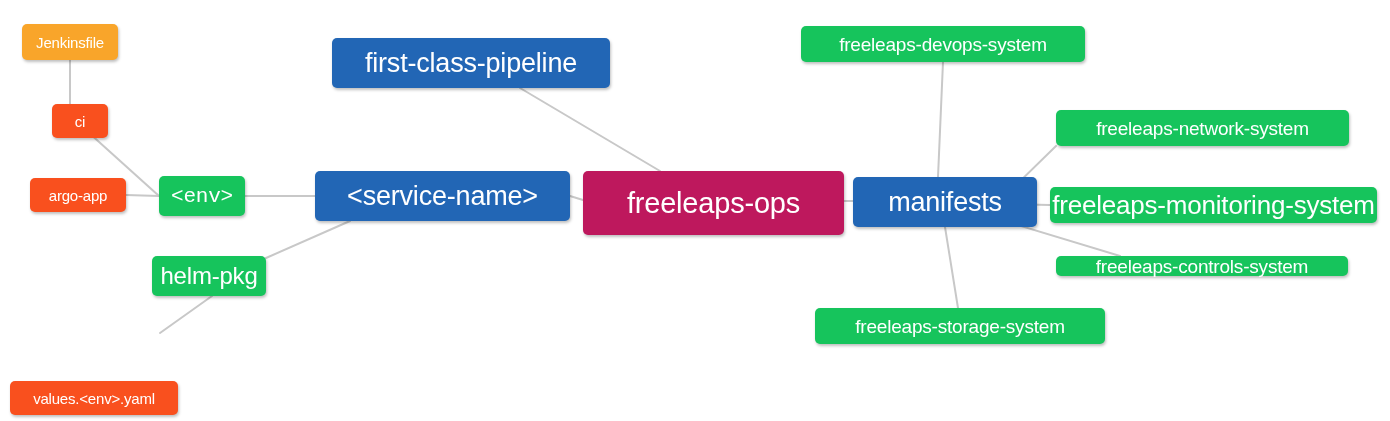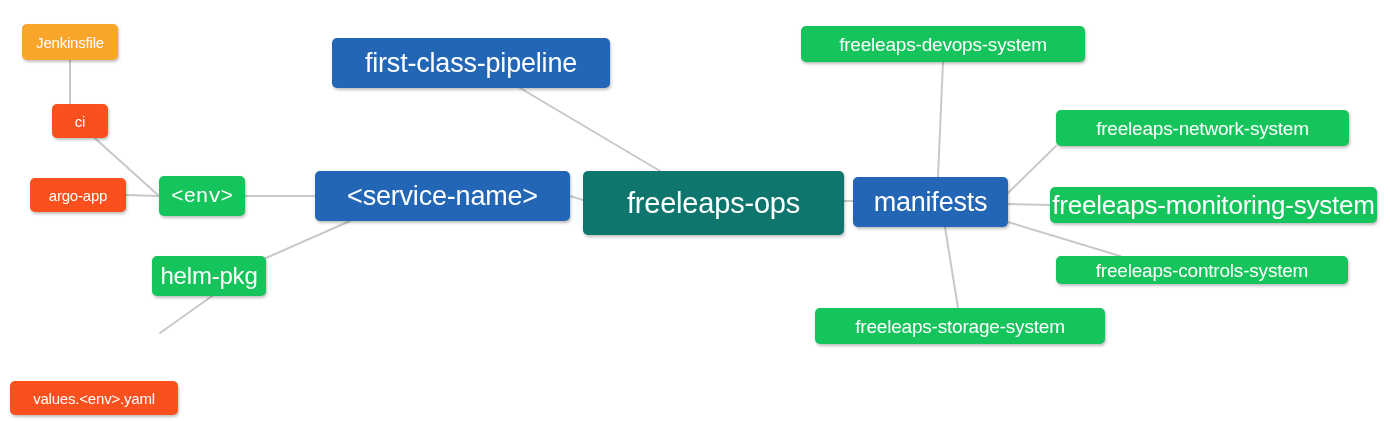--- a/index.html
+++ b/index.html
@@ -34,21 +34,21 @@
     border-radius: 5px;
     color: #ffffff;
     white-space: nowrap;
     line-height: 1;
     box-shadow: 1px 2px 3px rgba(0,0,0,0.25);
     letter-spacing: -0.2px;
     padding: 0 10px;
   }
   .n-green  { background: #16c45c; }
   .n-blue   { background: #2266b5; }
-  .n-dark   { background: #0f766e; }
+  .n-dark   { background: #be185d; }
   .n-orange { background: #f9a52a; }
   .n-red    { background: #f9501e; }
 </style>
 </head>
 <body>
 
 <div id="mindmap">
   <svg id="edge-layer" viewBox="0 0 1390 421" xmlns="http://www.w3.org/2000/svg">
       <line x1="70" y1="60" x2="70" y2="104" stroke="#c8c8c8" stroke-width="2" stroke-linecap="round"></line>
       <line x1="88" y1="132" x2="159" y2="196" stroke="#c8c8c8" stroke-width="2" stroke-linecap="round"></line>
@@ -68,20 +68,20 @@
   <div id="node-layer">
       <div class="node n-orange" style="left: 22px; top: 24px; width: 96px; height: 36px; font-size: 15px;">Jenkinsfile</div>
       <div class="node n-red" style="left: 52px; top: 104px; width: 56px; height: 34px; font-size: 15px;">ci</div>
       <div class="node n-red" style="left: 30px; top: 178px; width: 96px; height: 34px; font-size: 15px; text-align: center;">argo-app</div>
       <div class="node n-green" style="left: 159px; top: 176px; width: 86px; height: 40px; font-size: 21px; font-family: Liberation Mono, monospace;">&lt;env&gt;</div>
       <div class="node n-green" style="left: 152px; top: 256px; width: 114px; height: 40px; font-size: 24px;">helm-pkg</div>
       <div class="node n-red" style="left: 10px; top: 333px; width: 168px; height: 34px; font-size: 15px; margin-top: 48px;">values.&lt;env&gt;.yaml</div>
       <div class="node n-blue" style="left: 315px; top: 38px; width: 278px; height: 50px; font-size: 27px; margin-left: 17px;">first-class-pipeline</div>
       <div class="node n-blue" style="left: 315px; top: 171px; width: 255px; height: 50px; font-size: 27px;">&lt;service-name&gt;</div>
       <div class="node n-dark" style="left: 583px; top: 171px; width: 261px; height: 64px; font-size: 29px;">freeleaps-ops</div>
-      <div class="node n-blue" style="left: 853px; top: 177px; width: 155px; height: 50px; font-size: 27px;">manifests</div>
+      <div class="node n-blue" style="left: 853px; top: 177px; width: 184px; height: 50px; font-size: 27px;">manifests</div>
       <div class="node n-green" style="left: 801px; top: 26px; width: 284px; height: 36px; font-size: 19px;">freeleaps-devops-system</div>
       <div class="node n-green" style="left: 1056px; top: 110px; width: 293px; height: 36px; font-size: 19px;">freeleaps-network-system</div>
       <div class="node n-green" style="left: 1050px; top: 187px; width: 327px; height: 36px; font-size: 26px;">freeleaps-monitoring-system</div>
-      <div class="node n-green" style="left: 1056px; top: 256px; width: 292px; height: 28px; font-size: 19px;">freeleaps-controls-system</div>
+      <div class="node n-green" style="left: 1056px; top: 256px; width: 292px; height: 20px; font-size: 19px;">freeleaps-controls-system</div>
       <div class="node n-green" style="left: 815px; top: 308px; width: 290px; height: 36px; font-size: 19px; text-align: right;">freeleaps-storage-system</div>
     </div>
 </div>
 
 </body></html>

